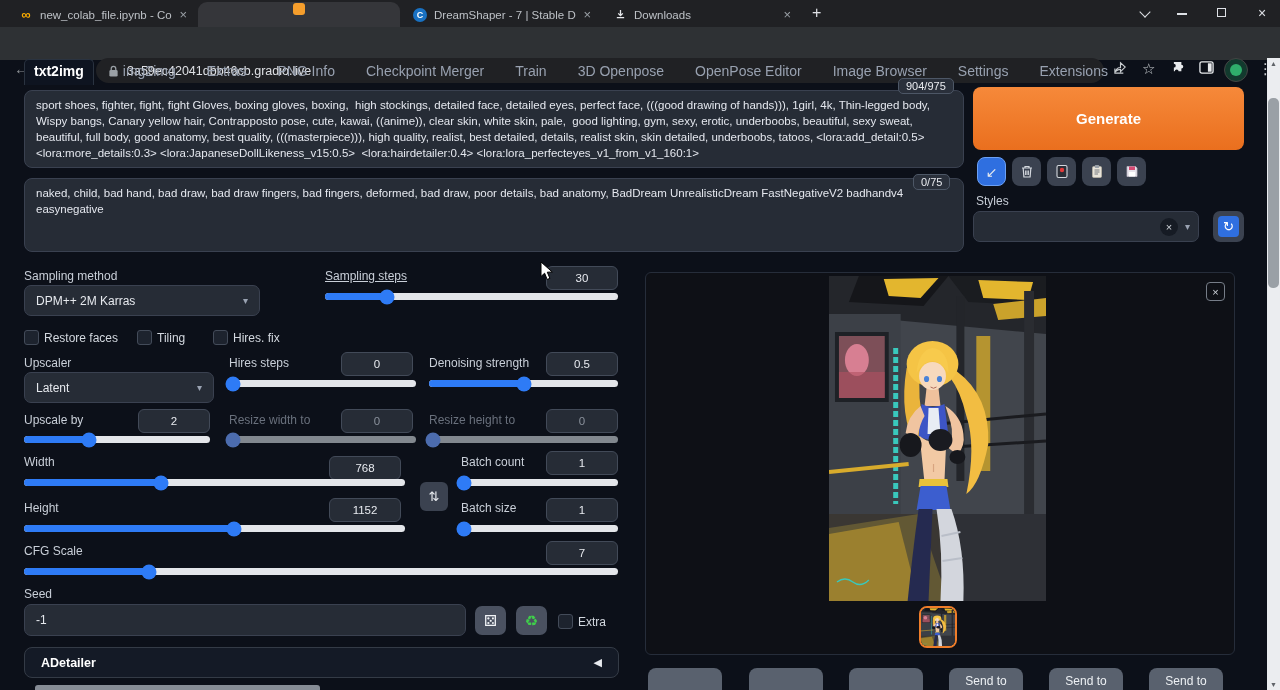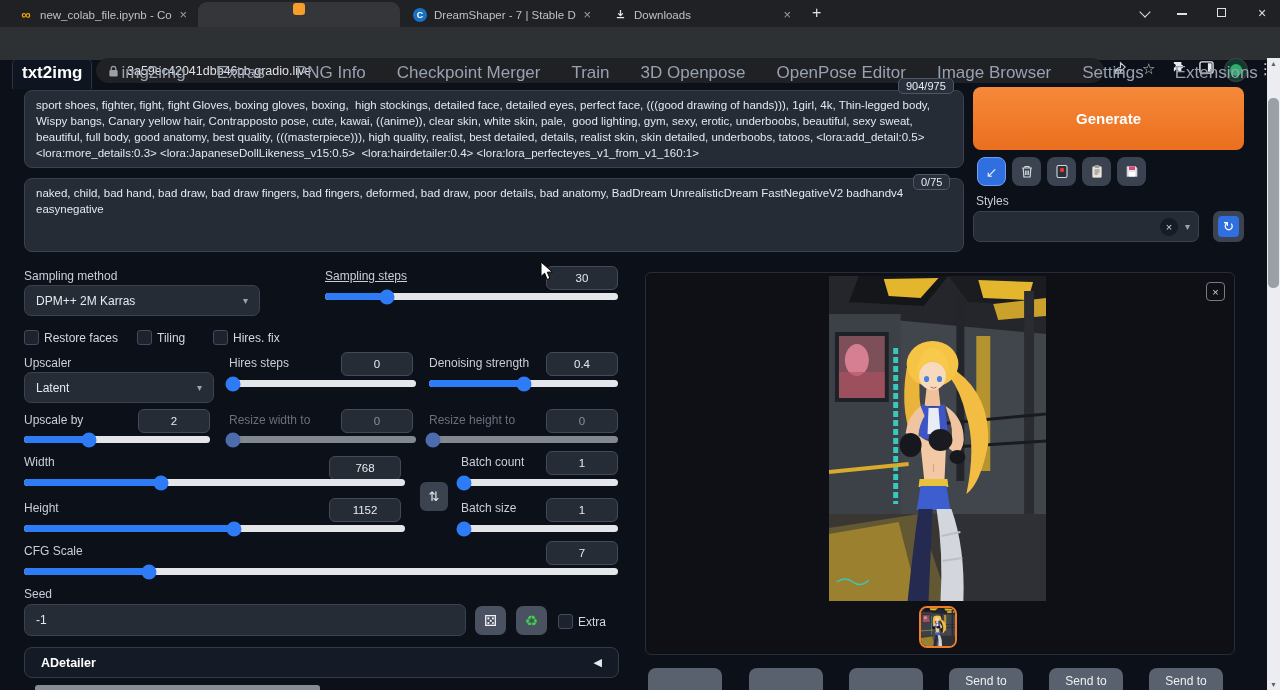--- a/index.html
+++ b/index.html
@@ -34,22 +34,22 @@
   .avatar { position:absolute; left:1224px; top:31px; width:24px; height:24px; border-radius:50%;
             background:#123a2e; border:1px solid #444; overflow:hidden; display:flex; align-items:center; justify-content:center; }
   .avatar i { width:12px; height:12px; border-radius:50%; background:#2fae6b; display:block; }
 
   
   .vscroll { position:absolute; right:0; top:58px; width:13px; height:632px; background:#ebedf0; }
   .vscroll .arr { position:absolute; left:0; width:13px; text-align:center; color:#5f6368; font-size:7px; }
   .vscroll .thumb { position:absolute; left:1px; width:11px; background:#9aa0a6; border-radius:5px; }
 
   
-  .nav { position:absolute; left:12px; top:59px; display:flex; gap:27px; align-items:flex-end;
-         font-size:17px; color:#98a1b0; }
+  .nav { position:absolute; left:24px; top:59px; display:flex; gap:27px; align-items:flex-end;
+         font-size:14px; color:#98a1b0; }
   .nav .t { padding:3px 2px 6px; }
   .nav .t.active { color:#fff; font-weight:700; background:#0e1420; border:1px solid #2a3340; border-bottom:none;
                    border-radius:5px 5px 0 0; padding:3px 9px 6px; }
 
   
   .promptbox { position:absolute; background:#262c36; border:1px solid #3a4150; border-radius:8px;
                color:#e4e7ee; font-size:11.5px; line-height:1.38; padding:7px 11px; overflow:hidden;
                white-space:pre-wrap; word-break:break-word; }
   .counter { position:absolute; background:#2a303b; border:1px solid #4d5766; border-radius:5px;
              color:#e8eaef; font-size:11px; padding:1px 7px; z-index:5; }
@@ -332,21 +332,21 @@
     <span>Latent</span>
     <span class="dd-caret" style="margin-left:auto;">▾</span>
   </div>
   <div class="plabel" style="left:229px;top:356px;">Hires steps</div>
   <div class="numbox" style="left:341px;top:352px;">0</div>
   <div class="slider" style="left:229px;top:380px;width:187px;">
     <div class="fill" style="width: 2%;"></div>
       <div class="thumb" style="left: 2%;"></div>
   </div>
   <div class="plabel" style="left:429px;top:356px;">Denoising strength</div>
-  <div class="numbox" style="left:546px;top:352px;">0.4</div>
+  <div class="numbox" style="left:546px;top:352px;">0.5</div>
   <div class="slider" style="left:429px;top:380px;width:189px;">
     <div class="fill" style="width: 50%;"></div>
       <div class="thumb" style="left: 50%;"></div>
   </div>
 
   <div class="plabel" style="left:24px;top:413px;">Upscale by</div>
   <div class="numbox" style="left:138px;top:409px;">2</div>
   <div class="slider" style="left:24px;top:436px;width:186px;">
     <div class="fill" style="width: 35%;"></div>
       <div class="thumb" style="left: 35%;"></div>

